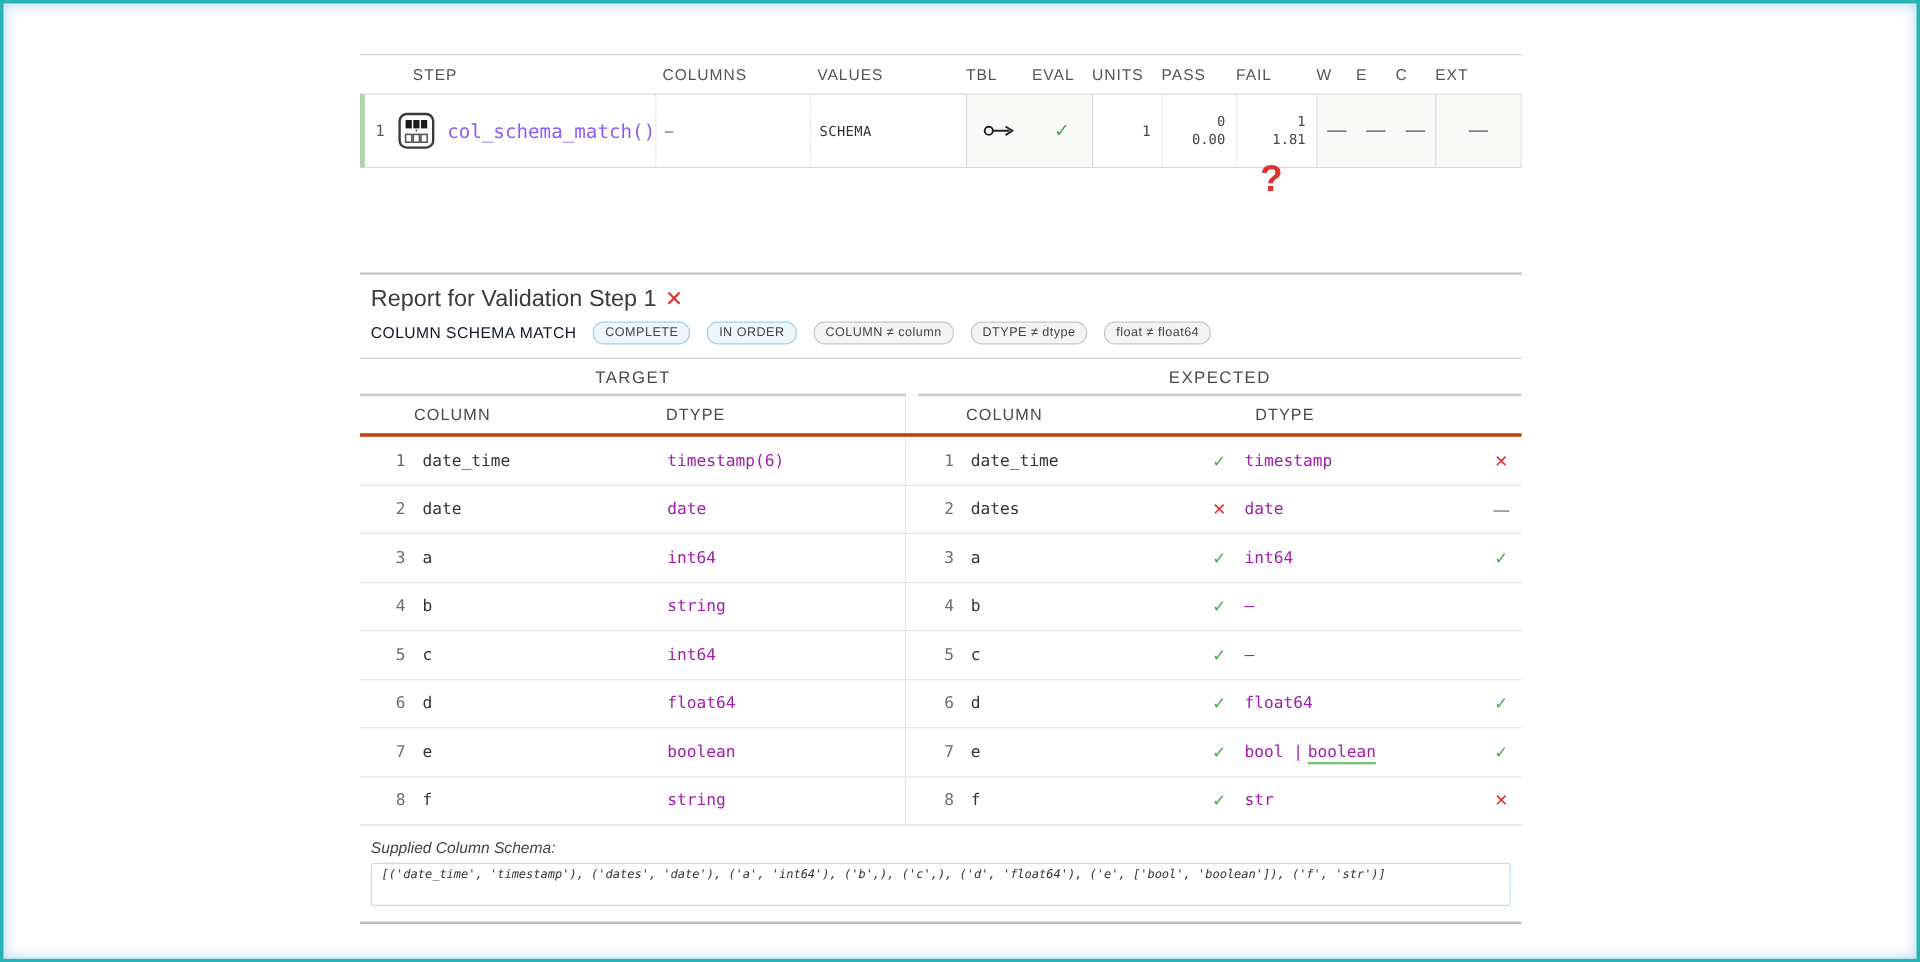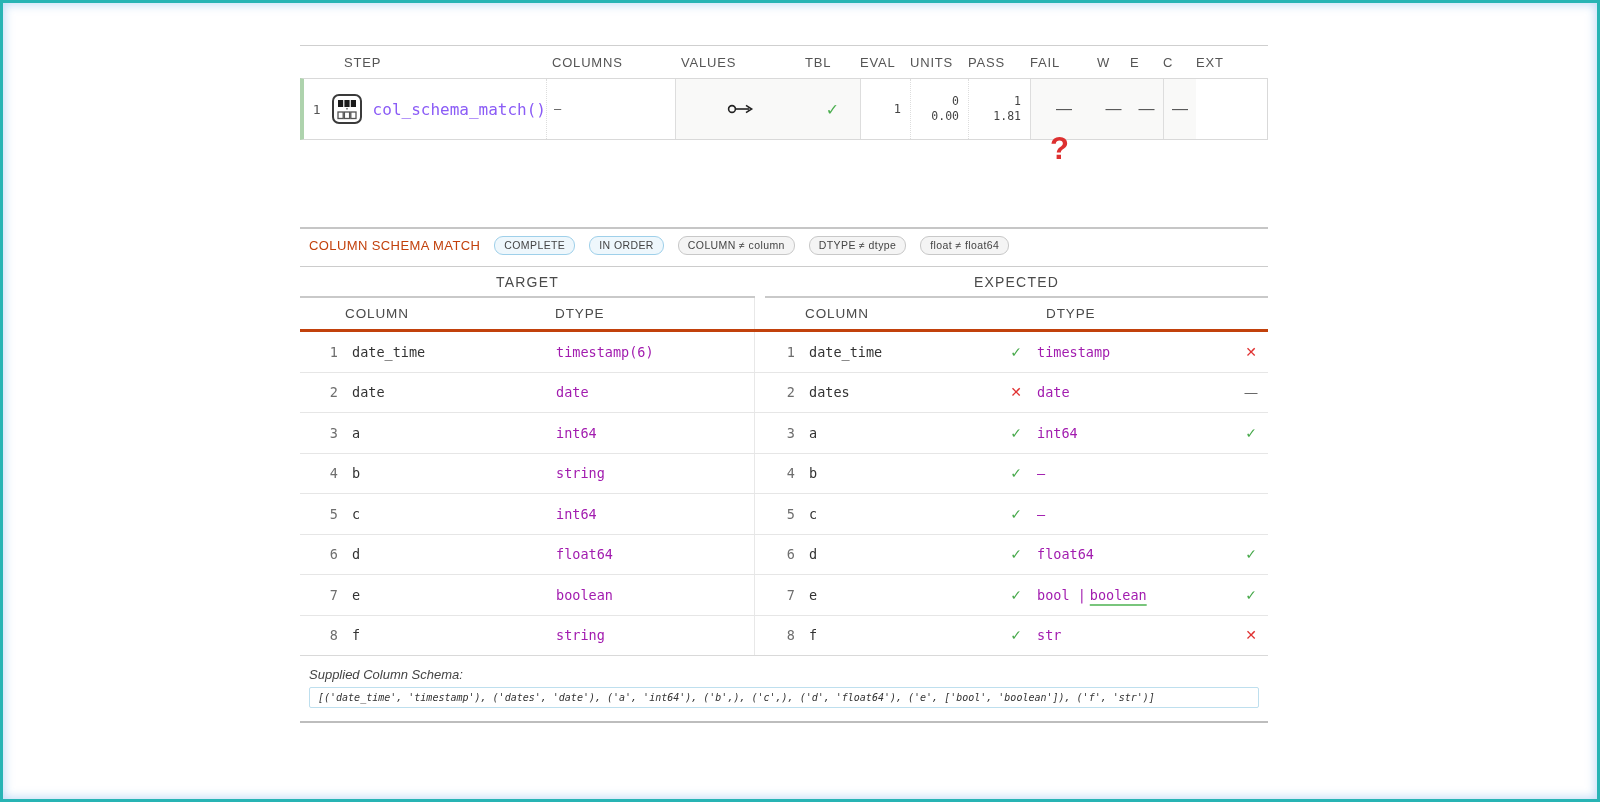--- a/index.html
+++ b/index.html
@@ -52,21 +52,21 @@
     position:absolute; left:750px; top:86px;
     font-size:31px; font-weight:700; color:#dd3030;
   }
 
   
   .report { position:absolute; left:297px; top:224px; width:968px;
             border-top:2px solid #c6c6c6; border-bottom:2px solid #bdbdbd; }
   .r-title { margin:9px 0 0 9px; font-size:19.5px; font-weight:400; color:#3b3b3b; }
   .r-title .xmark { color:#e03131; font-size:18px; margin-left:7px; }
   .subline { display:flex; align-items:center; gap:14px; margin:7px 0 11px 9px; }
-  .sub-label { font-size:13px; letter-spacing:.4px; color:#c2410c; font-weight:500; }
+  .sub-label { font-size:13px; letter-spacing:.4px; color:#0f172a; font-weight:500; }
   .badge {
     font-size:10.5px; letter-spacing:.4px; color:#444;
     padding:2px 9px 3px; border-radius:9px; border:1px solid #c8c8c8;
     background:#f4f4f4; white-space:nowrap;
   }
   .badge.blue { border-color:#9fd0ea; background:#eef7fc; }
 
   .ghead { display:grid; grid-template-columns:455px 10px 503px; border-top:1px solid #ccc; }
   .ghead .g { text-align:center; padding:7px 0 6px; font-size:14px; letter-spacing:1.2px;
               color:#4a4a4a; border-bottom:2px solid #c9c9c9; }
@@ -90,21 +90,21 @@
   .mark[data-kind="cross"] { color:#e03131; }
   .mark[data-kind="dash"]  { color:#555; font-size:13px; }
   .mark[data-kind="none"]  { visibility:hidden; }
   .dt-underline { text-decoration:underline; text-decoration-color:#79c57c;
                   text-decoration-thickness:2px; text-underline-offset:4px; }
   .dt-r { display:flex; align-items:center; padding-left:1px; }
   .rmark { padding-right:6px; }
 
   .footer { padding:11px 9px 13px 9px;font-style:italic; }
   .f-label { font-size:13px; color:#444; margin-bottom:5px; }
-  .schema-box { border:1px solid #bedfee; border-radius:2px; padding:4px 8px 4px;
+  .schema-box { border:1px solid #bedfee; border-radius:2px; padding:4px 8px 19px;
                 font-size:10px; color:#333; white-space:nowrap; overflow:hidden; }
 
   svg { display:block; }
 </style>
 </head>
 <body>
 
 <div class="frame">
 
   <div class="vtable">
@@ -134,20 +134,21 @@
             <rect x="20.8" y="8" width="5.2" height="7" fill="#1a1a1a"></rect>
             <line x1="17" y1="16" x2="17" y2="19" stroke="#555" stroke-width="1.4" stroke-dasharray="1.5,1.5"></line>
             <rect x="8" y="20" width="5.2" height="6.5" fill="none" stroke="#555" stroke-width="1.3"></rect>
             <rect x="14.4" y="20" width="5.2" height="6.5" fill="none" stroke="#555" stroke-width="1.3"></rect>
             <rect x="20.8" y="20" width="5.2" height="6.5" fill="none" stroke="#555" stroke-width="1.3"></rect>
           </svg>
         </span>
         <span class="step-label mono">col_schema_match()</span>
       </div>
       <div class="cell c-pad mono bl-dot">—</div>
+      <div class="cell c-values mono bl-dot">SCHEMA</div>
       <div class="cell c-center bl-solid bg-soft">
         <span>
           <svg width="28" height="14" viewBox="0 0 28 14">
             <circle cx="5" cy="7" r="3.4" fill="none" stroke="#222" stroke-width="1.6"></circle>
             <line x1="8.6" y1="7" x2="22" y2="7" stroke="#222" stroke-width="1.6"></line>
             <path d="M19 3.4 L24.6 7 L19 10.6" fill="none" stroke="#222" stroke-width="1.6"></path>
           </svg>
         </span>
       </div>
       <div class="cell c-center bg-soft">
@@ -170,20 +171,23 @@
       <div class="cell c-center dash bg-soft">—</div>
       <div class="cell c-center dash bg-soft">—</div>
       <div class="cell c-center dash bl-solid bg-soft">—</div>
     </div>
 
     <div class="fail-question">?</div>
   </div>
 
   <div class="report">
 
+    <div class="r-title">
+      <span>Report for Validation Step 1</span><span class="xmark">✕</span>
+    </div>
 
     <div class="subline">
       <span class="sub-label">COLUMN SCHEMA MATCH</span>
       <span class="badge blue">COMPLETE</span>
       <span class="badge blue">IN ORDER</span>
       <span class="badge">COLUMN ≠ column</span>
       <span class="badge">DTYPE ≠ dtype</span>
       <span class="badge">float ≠ float64</span>
     </div>
 

